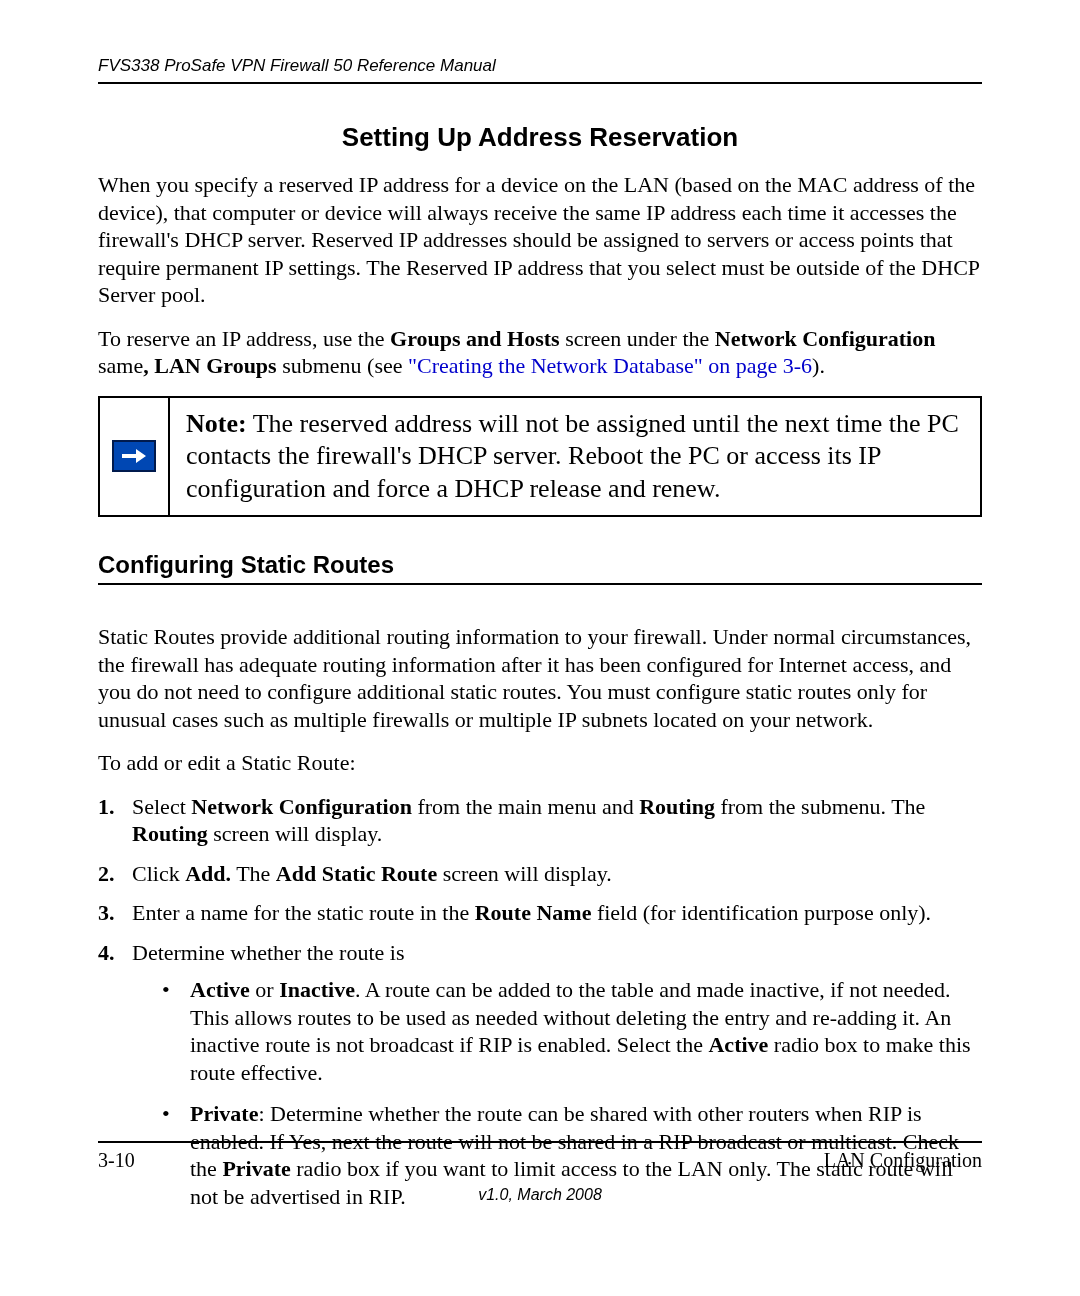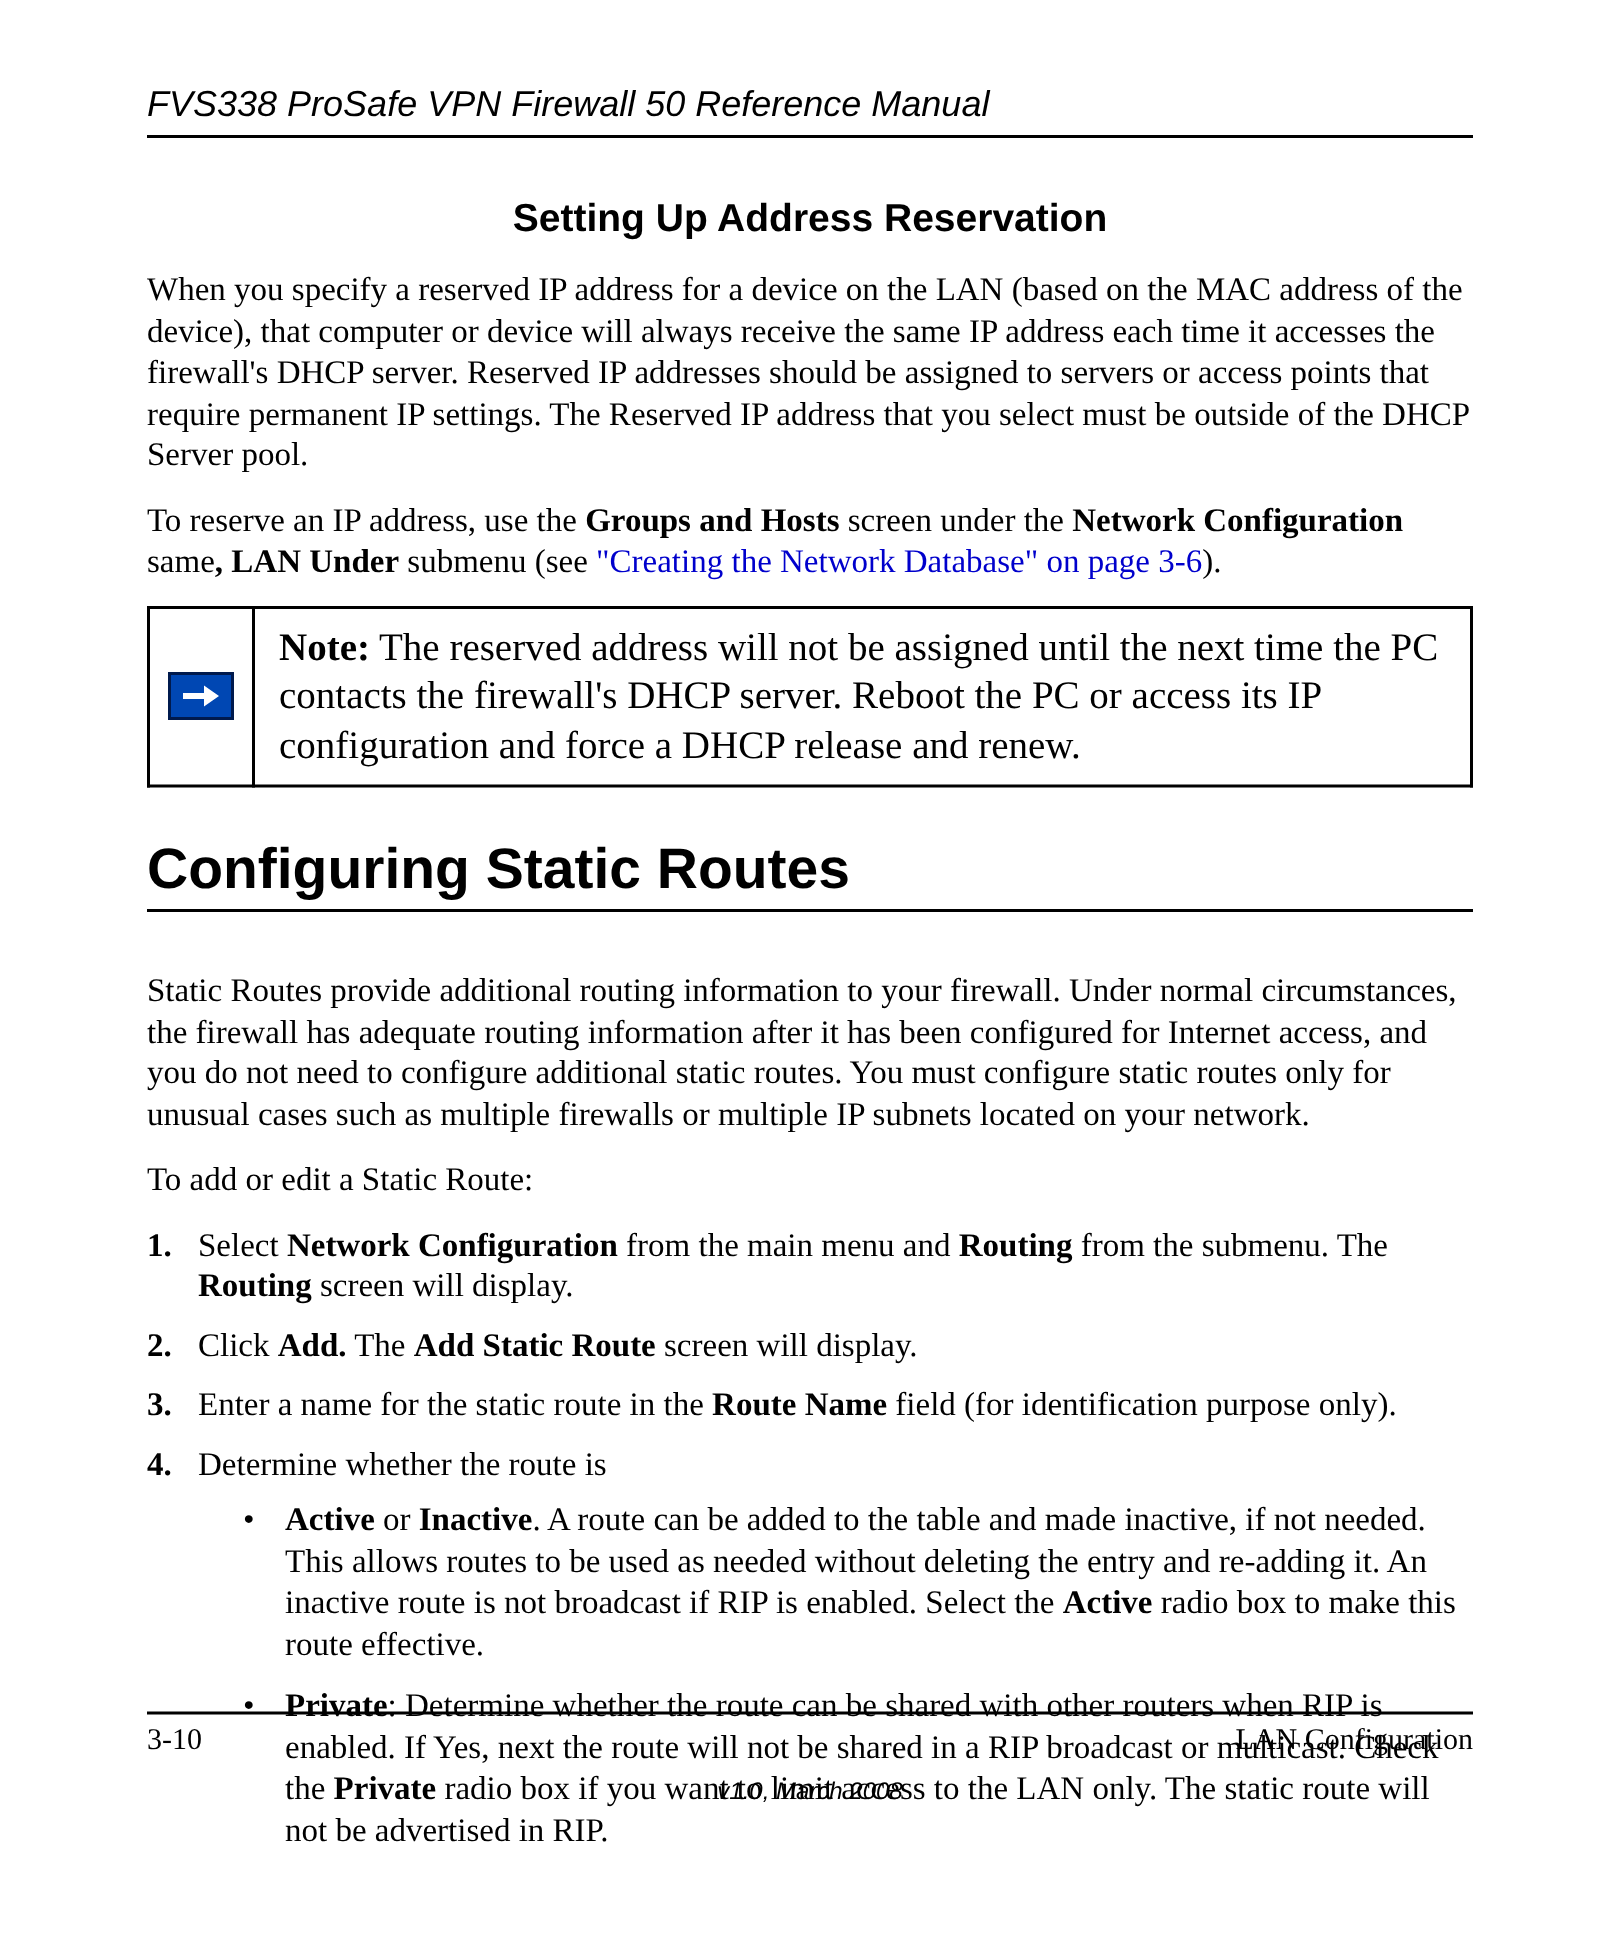--- a/index.html
+++ b/index.html
@@ -13,36 +13,36 @@
   .page {
     width: 1080px;
     height: 1296px;
     position: relative;
     box-sizing: border-box;
     padding: 56px 98px 0 98px;
   }
   .running-header {
     font-family: Arial, Helvetica, sans-serif;
     font-style: italic;
-    font-size: 24px;
+    font-size: 17px;
     border-bottom: 2px solid #000;
     padding-bottom: 6px;
     margin-bottom: 38px;
   }
   .h3 {
     font-family: Arial, Helvetica, sans-serif;
     font-weight: bold;
     font-size: 26px;
     margin: 0 0 18px 0;
     text-align: center;
   }
   .h2 {
     font-family: Arial, Helvetica, sans-serif;
     font-weight: bold;
-    font-size: 38px;
+    font-size: 24px;
     margin: 34px 0 8px 0;
     padding-bottom: 4px;
     border-bottom: 2px solid #000;
   }
   p.body {
     font-size: 22px;
     line-height: 1.25;
     margin: 0 0 16px 0;
   }
   .link { color: #0000cc; }
@@ -145,21 +145,21 @@
 
 <div class="page">
 
   <div class="running-header">FVS338 ProSafe VPN Firewall 50 Reference Manual</div>
 
   <div class="h3">Setting Up Address Reservation</div>
 
   <p class="body">When you specify a reserved IP address for a device on the LAN (based on the MAC address of the device), that computer or device will always receive the same IP address each time it accesses the firewall's DHCP server. Reserved IP addresses should be assigned to servers or access points that require permanent IP settings. The Reserved IP address that you select must be outside of the DHCP Server pool.</p>
 
   <p class="body">
-    <span>To reserve an IP address, use the </span><span class="bold">Groups and Hosts</span><span> screen under the </span><span class="bold">Network Configuration</span><span> same</span><span class="bold">, LAN Under</span><span> submenu (see </span><span class="link">"Creating the Network Database" on page 3-6</span><span>).</span>
+    <span>To reserve an IP address, use the </span><span class="bold">Groups and Hosts</span><span> screen under the </span><span class="bold">Network Configuration</span><span> same</span><span class="bold">, LAN Groups</span><span> submenu (see </span><span class="link">"Creating the Network Database" on page 3-6</span><span>).</span>
   </p>
 
   <table class="note-table">
     <tbody>
         <tr>
       <td class="note-icon-cell">
         <span class="arrow-box">
           <svg width="28" height="18" viewBox="0 0 28 18">
             <path d="M2 7 L16 7 L16 2 L26 9 L16 16 L16 11 L2 11 Z" fill="#ffffff"></path>
           </svg>

